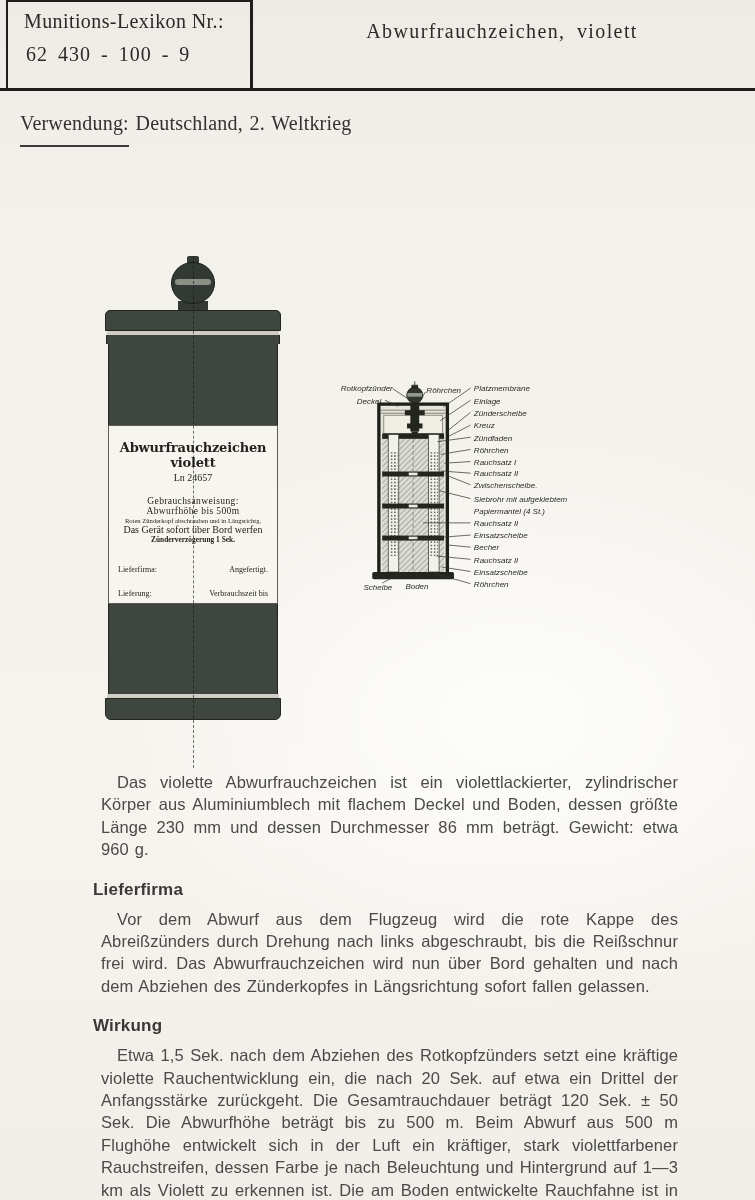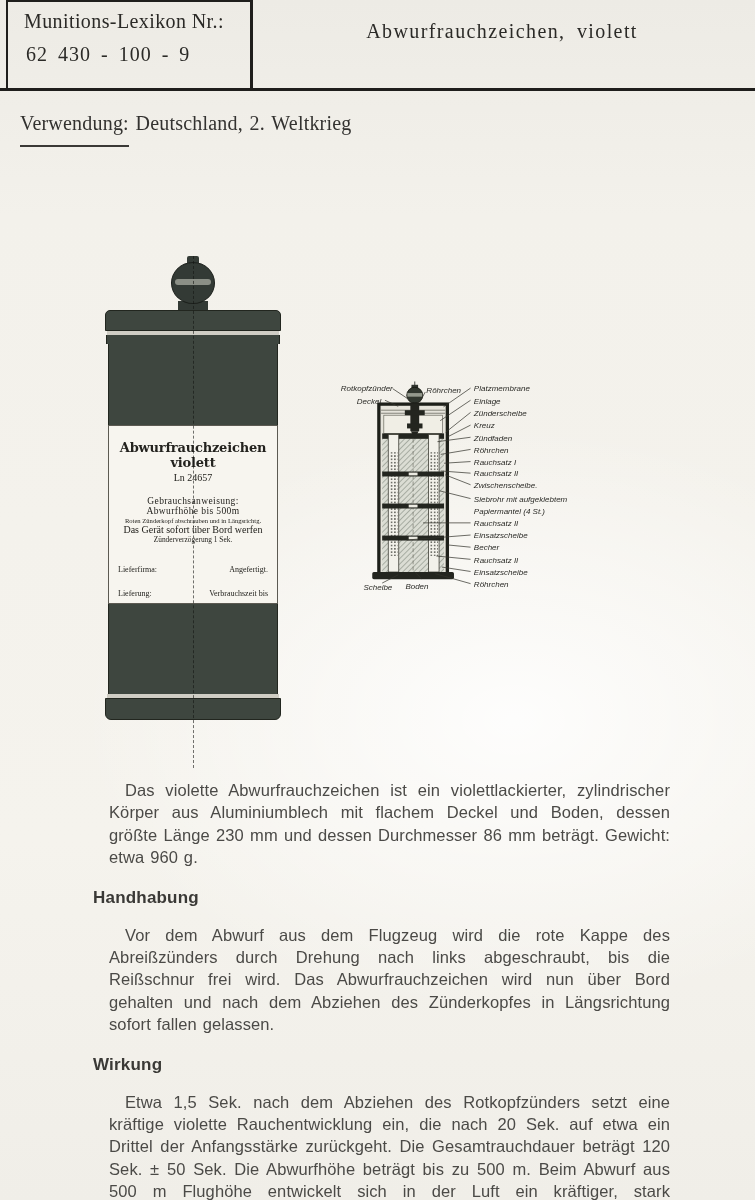--- a/index.html
+++ b/index.html
@@ -32,32 +32,32 @@
   .dev-dark-lower{height:90px;background:#3e463f;border-left:1px solid #22261f;border-right:1px solid #22261f;}
   .dev-bottom{height:20px;background:#3e463f;border:1px solid #22261f;border-radius:0 0 6px 6px;margin:0 -3px;}
   .dev-centerline{position:absolute;left:50%;top:0;height:512px;border-left:1.5px dashed rgba(20,22,18,.6);}
   .dev-label{position:relative;height:177px;background:#f7f5ef;border:1px solid #5c5a52;text-align:center;color:#23221e;overflow:hidden;}
   .dev-label .t{font-size:13px;font-weight:bold;letter-spacing:-.2px;margin-top:14px;font-family:"DejaVu Serif",serif;}
   .dev-label .n{font-size:10px;margin-top:2px;}
   .dev-label .g1{font-size:9.5px;margin-top:13px;letter-spacing:.4px;}
   .dev-label .g2{font-size:9.5px;letter-spacing:.4px;}
   .dev-label .s1{font-size:6.6px;margin-top:1px;}
   .dev-label .s2{font-size:10px;}
-  .dev-label .s3{font-size:7.4px;}
+  .dev-label .s3{font-size:7.4px;font-weight:bold;}
   .dev-row{display:flex;justify-content:space-between;padding:0 9px;font-size:8px;}
   .dev-row.r1{margin-top:21px;}
   .dev-row.r2{margin-top:15px;}
   
   .xsection{position:absolute;left:338px;top:252px;}
   .xsection text{font-family:"Liberation Sans",sans-serif;font-style:italic;font-size:14.5px;fill:#2a2a26;}
   
   .sections{position:absolute;left:93px;top:763px;width:593px;font-family:"Liberation Sans",sans-serif;color:#4b4a47;}
   .sections h3{margin:19px 0 8px;font-size:17px;color:#3a3936;letter-spacing:.2px;}
   .sections h3:first-child{margin-top:0;}
-  .sections p{margin:16px;font-size:16.5px;line-height:22.4px;text-align:justify;text-indent:16px;letter-spacing:.1px;word-spacing:1.2px;}
+  .sections p{margin:8px;font-size:16.5px;line-height:22.4px;text-align:justify;text-indent:16px;letter-spacing:.1px;word-spacing:1.2px;}
 </style>
 </head>
 <body>
 
 <div class="page">
 
   <div class="hdr-line" style="left:6px;top:0;width:246px;height:2px;"></div>
   <div class="hdr-line" style="left:6px;top:0;width:2px;height:89px;"></div>
   <div class="hdr-line" style="left:250px;top:0;width:2.5px;height:89px;"></div>
   <div class="hdr-line" style="left:0;top:88px;width:755px;height:2.5px;"></div>
@@ -204,19 +204,19 @@
     <text x="584" y="628">Rauchsatz II</text>
     <text x="584" y="650">Einsatzscheibe</text>
     <text x="584" y="672">Röhrchen</text>
 
     <text x="384" y="678">Scheibe</text>
     <text x="460" y="675">Boden</text>
   </svg>
 
   <div class="sections">
     <p>Das violette Abwurfrauchzeichen ist ein violettlackierter, zylindrischer Körper aus Aluminiumblech mit flachem Deckel und Boden, dessen größte Länge 230 mm und dessen Durchmesser 86 mm beträgt. Gewicht: etwa 960 g.</p>
-    <h3>Handhabung</h3>
+    <h3>Lieferfirma</h3>
     <p>Vor dem Abwurf aus dem Flugzeug wird die rote Kappe des Abreißzünders durch Drehung nach links abgeschraubt, bis die Reißschnur frei wird. Das Abwurfrauchzeichen wird nun über Bord gehalten und nach dem Abziehen des Zünderkopfes in Längsrichtung sofort fallen gelassen.</p>
     <h3>Wirkung</h3>
     <p>Etwa 1,5 Sek. nach dem Abziehen des Rotkopfzünders setzt eine kräftige violette Rauchentwicklung ein, die nach 20 Sek. auf etwa ein Drittel der Anfangsstärke zurückgeht. Die Gesamtrauchdauer beträgt 120 Sek. ± 50 Sek. Die Abwurfhöhe beträgt bis zu 500 m. Beim Abwurf aus 500 m Flughöhe entwickelt sich in der Luft ein kräftiger, stark violettfarbener Rauchstreifen, dessen Farbe je nach Beleuchtung und Hintergrund auf 1—3 km als Violett zu erkennen ist. Die am Boden entwickelte Rauchfahne ist in ebenem Gelände auf 1 km zu sehen.</p>
   </div>
 
 </div>
 
 </body></html>

